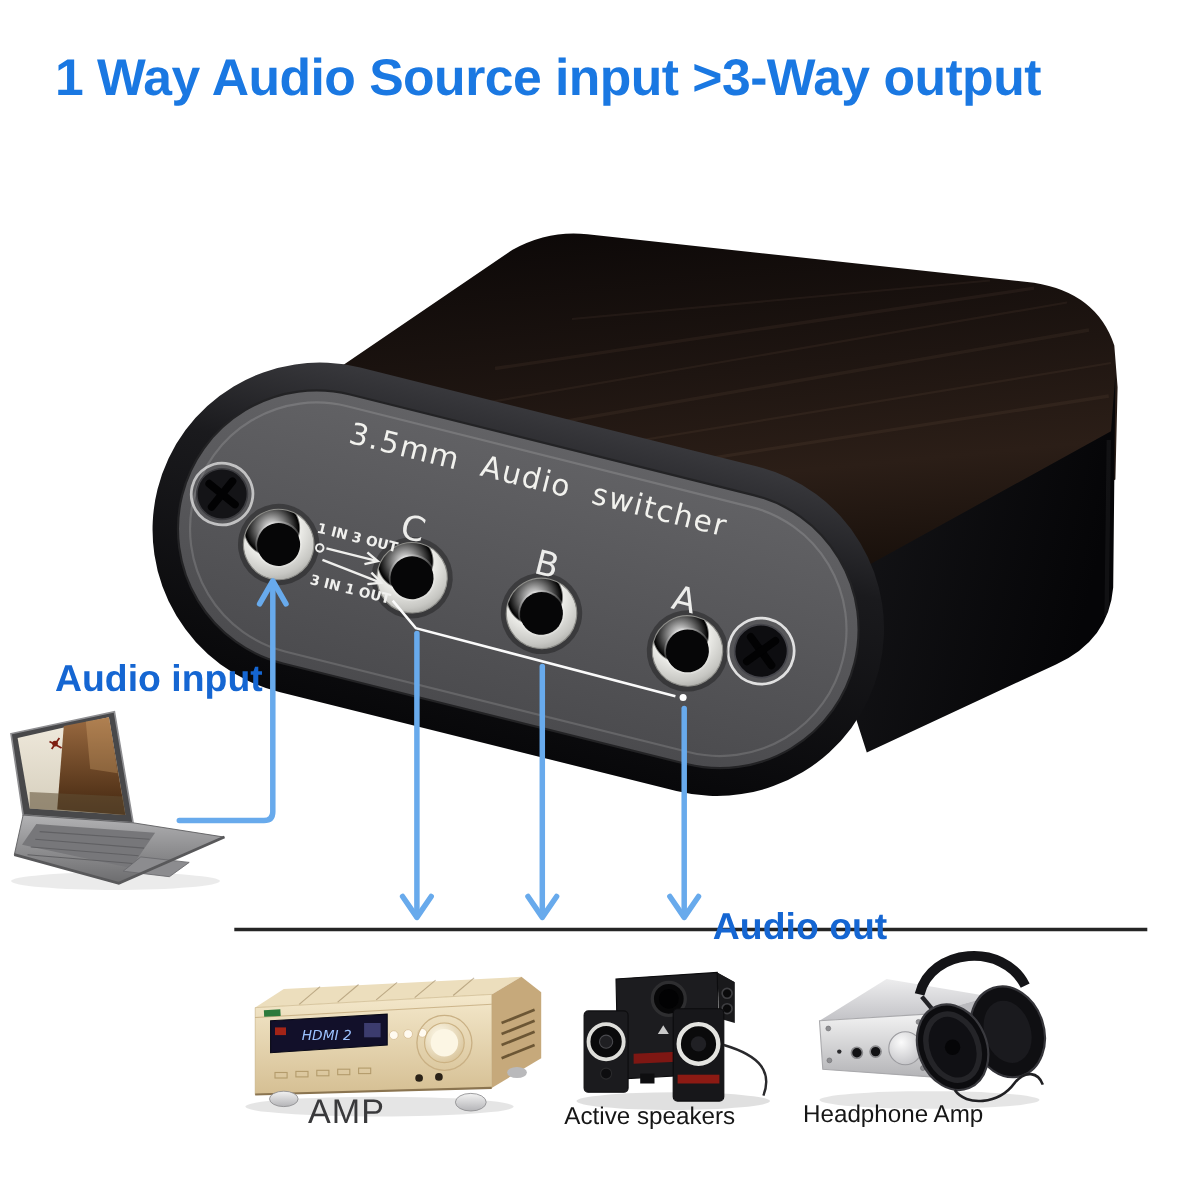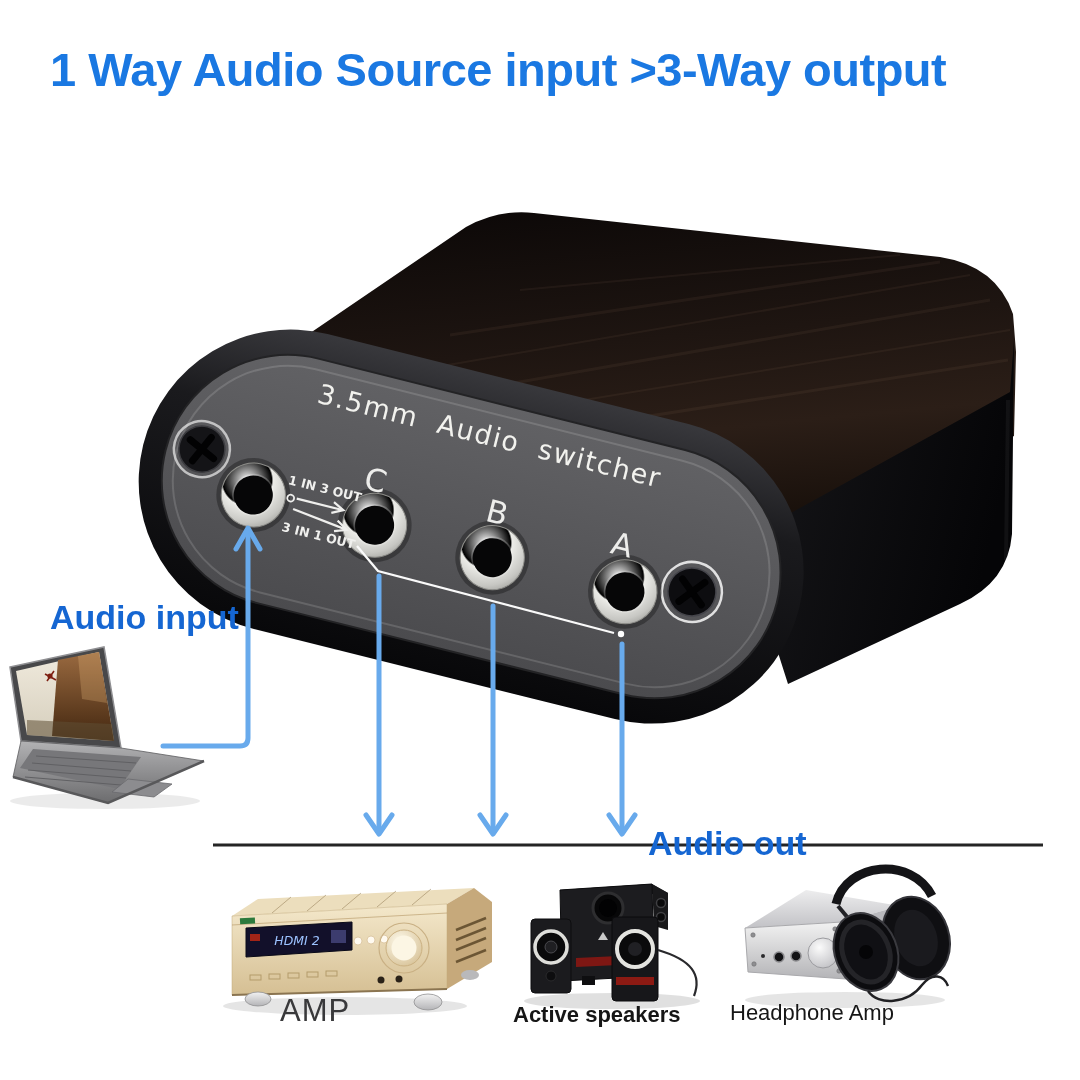--- a/index.html
+++ b/index.html
@@ -6,21 +6,21 @@
   .canvas{position:relative;width:1080px;height:1080px;background:#ffffff;overflow:hidden;
           font-family:"Liberation Sans",sans-serif;}
   .layer{position:absolute;left:0;top:0;}
   .title{position:absolute;left:50px;top:42px;width:1000px;font-size:47px;font-weight:700;
          color:#1a78e2;letter-spacing:-0.5px;white-space:nowrap;}
   .blue-label{position:absolute;font-size:34px;font-weight:700;color:#1566d2;white-space:nowrap;}
   .audio-input-label{left:50px;top:598px;}
   .audio-out-label{left:648px;top:780px;margin-top:44px;}
   .dev-label{position:absolute;color:#161616;white-space:nowrap;}
   .amp-label{left:280px;top:993px;width:130px;font-size:31px;font-weight:400;color:#39393b;letter-spacing:1px;}
-  .spk-label{left:513px;top:1002px;width:210px;font-size:22px;font-weight:700;}
+  .spk-label{left:513px;top:1002px;width:210px;font-size:22px;font-weight:400;}
   .hp-label{left:730px;top:1000px;width:210px;font-size:22px;font-weight:400;}
   svg text{font-family:"DejaVu Sans","Liberation Sans",sans-serif;}
 </style>
 </head>
 <body>
 
 <div class="canvas">
 
   <div class="title">1 Way Audio Source input &gt;3-Way output</div>
 

